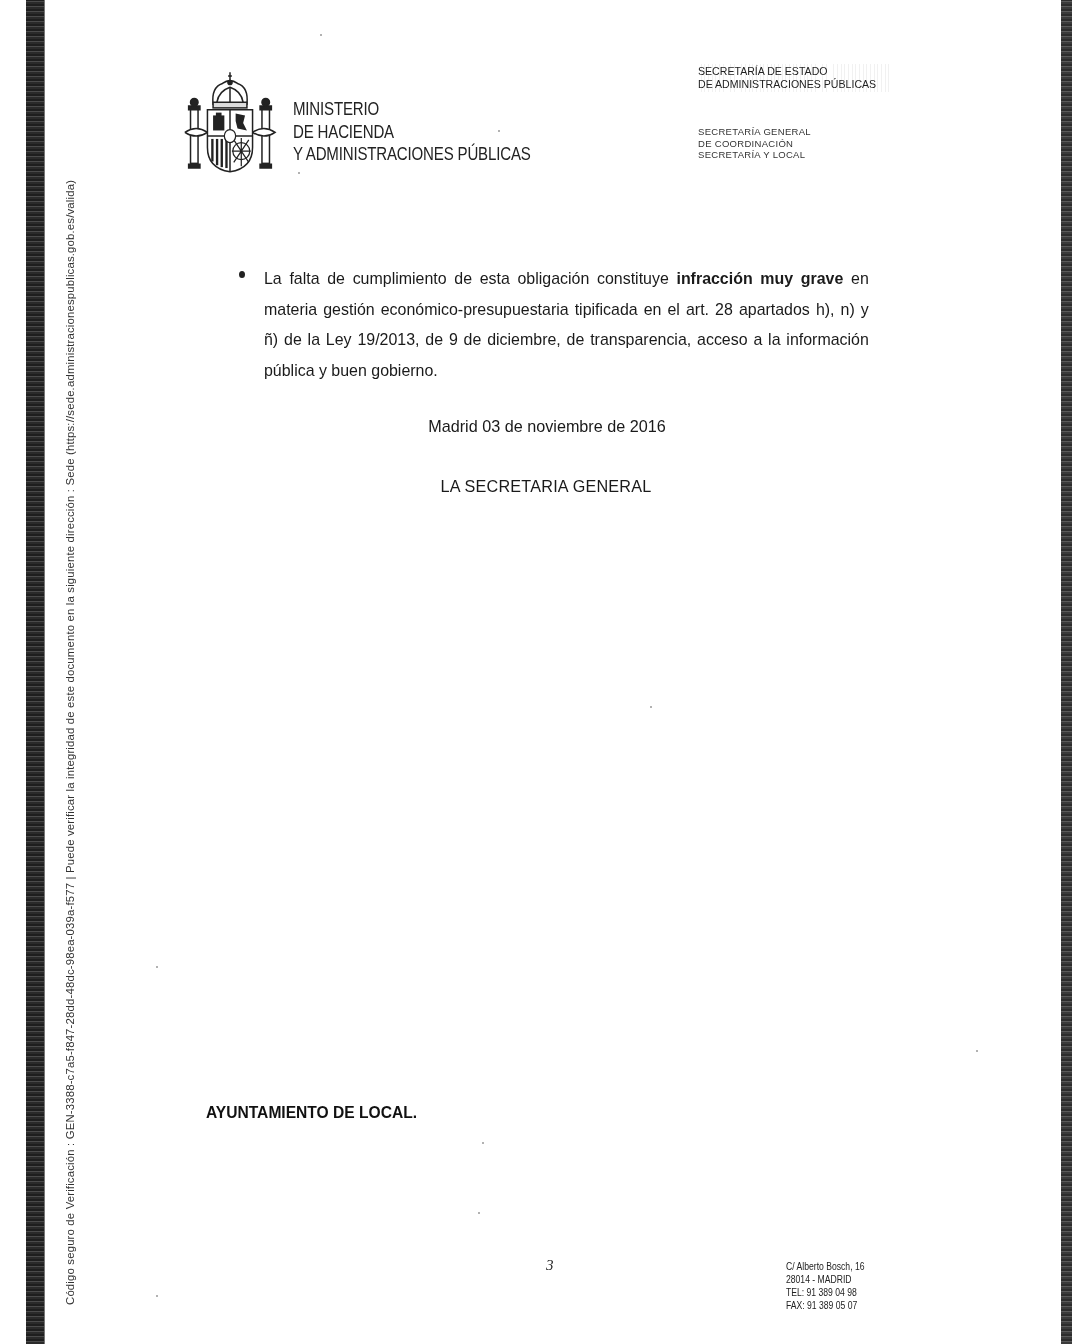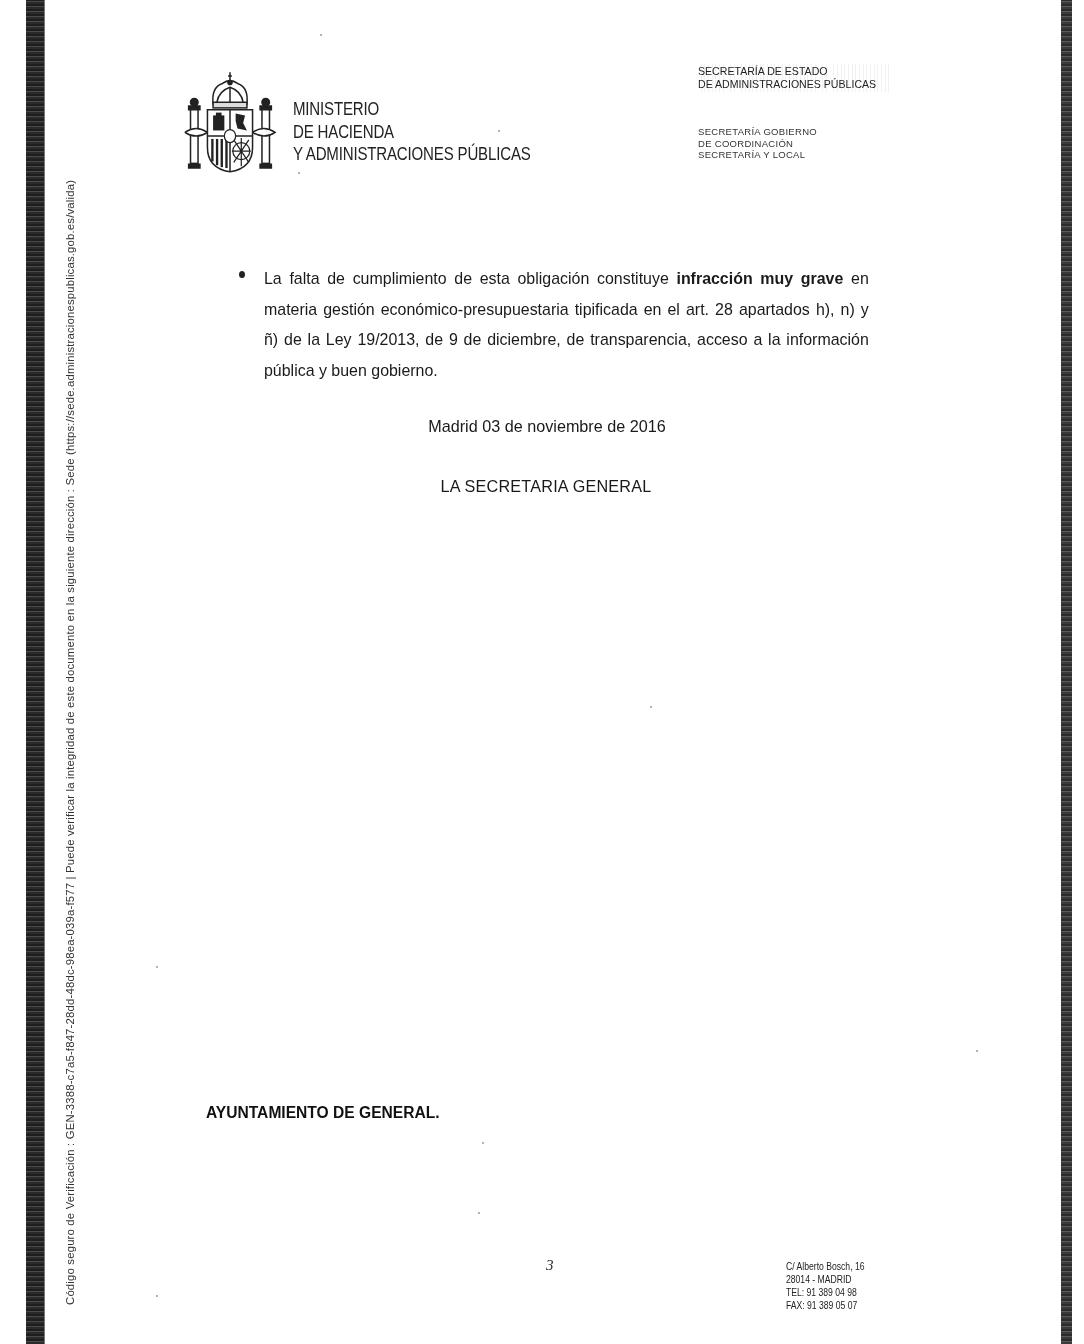--- a/index.html
+++ b/index.html
@@ -129,33 +129,33 @@
   <div>DE HACIENDA</div>
   <div>Y ADMINISTRACIONES PÚBLICAS</div>
 </div>
 
 <div class="sec-estado">
   <div>SECRETARÍA DE ESTADO</div>
   <div>DE ADMINISTRACIONES PÚBLICAS</div>
 </div>
 
 <div class="sec-general">
-  <div>SECRETARÍA GOBIERNO</div>
+  <div>SECRETARÍA GENERAL</div>
   <div>DE COORDINACIÓN</div>
   <div>SECRETARÍA Y LOCAL</div>
 </div>
 
 <div class="bullet"></div>
 <div class="body-para"><span>La falta de cumplimiento de esta obligación constituye </span><b>infracción muy grave</b><span> en materia gestión económico-presupuestaria tipificada en el art. 28 apartados h), n) y ñ) de la Ley 19/2013, de 9 de diciembre, de transparencia, acceso a la información pública y buen gobierno.</span></div>
 
 <div class="date-line">Madrid 03 de noviembre de 2016</div>
 <div class="signer">LA SECRETARIA GENERAL</div>
 
 <div class="recipient">
-  <div>AYUNTAMIENTO DE GENERAL.</div>
+  <div>AYUNTAMIENTO DE LOCAL.</div>
 </div>
 
 <div class="page-number">3</div>
 
 <div class="address">
   <div>C/ Alberto Bosch, 16</div>
   <div>28014 - MADRID</div>
   <div>TEL:  91 389 04 98</div>
   <div>FAX:  91 389 05 07</div>
 </div>

